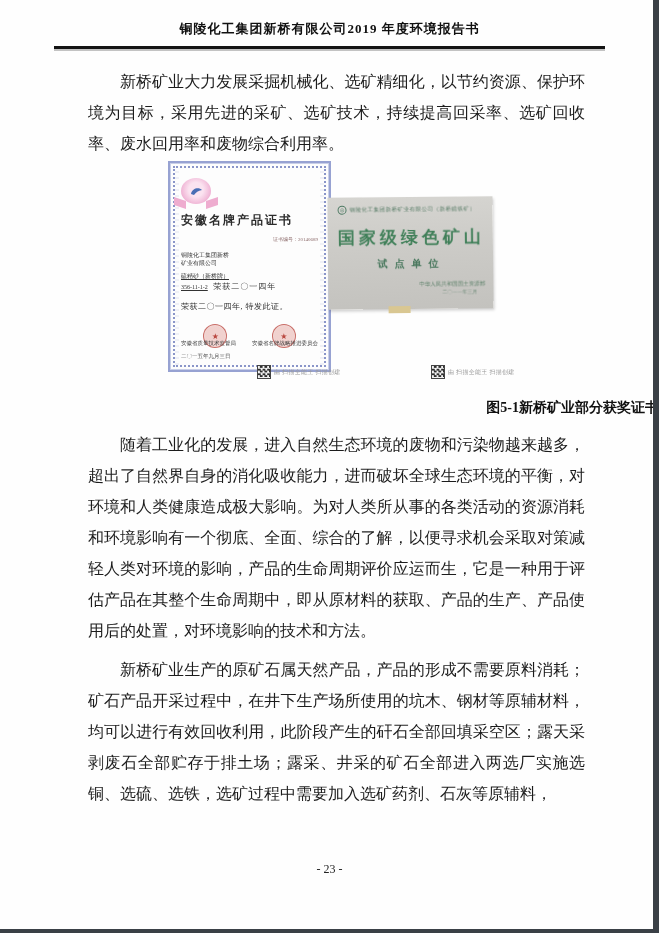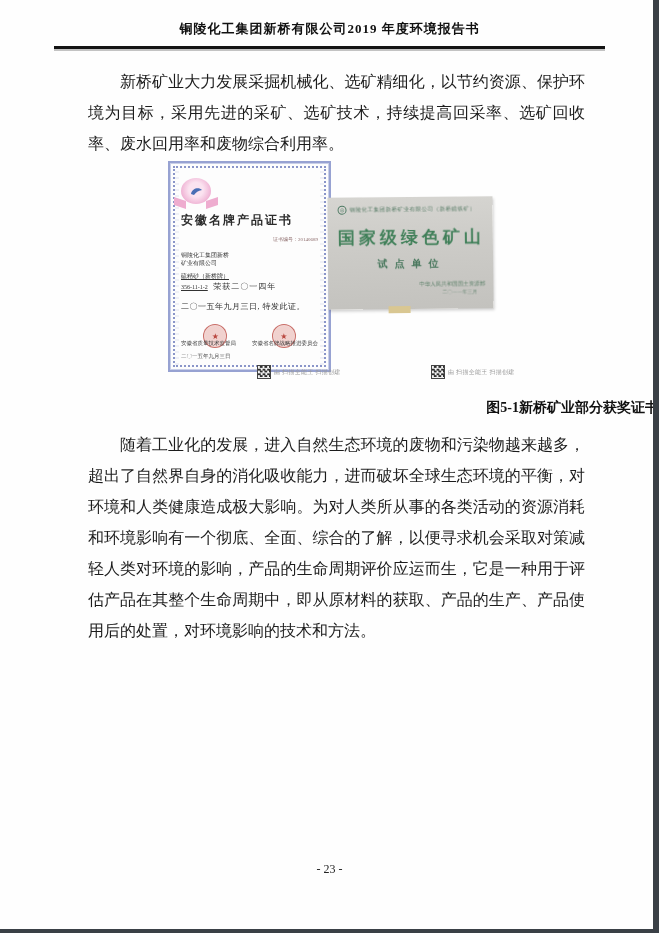--- a/index.html
+++ b/index.html
@@ -121,21 +121,21 @@
         <div class="cert-serial">证书编号：20140689</div>
         <div class="cert-recip">
           <div>铜陵化工集团新桥</div>
           <div>矿业有限公司</div>
         </div>
         <div class="cert-prodline">
           <span class="u">硫精砂（新桥牌）</span><br>
           <span class="u">356-11-1-2</span>
           <span class="award">荣获二〇一四年</span>
         </div>
-        <div class="cert-bodyline">二〇一五年九月三日, 特发此证。</div>
+        <div class="cert-bodyline">荣获二〇一四年, 特发此证。</div>
         <div class="cert-seals">
           <div class="seal">★</div>
           <div class="seal">★</div>
         </div>
         <div class="cert-issuers">
           <span>安徽省质量技术监督局</span>
           <span>安徽省名牌战略推进委员会</span>
         </div>
         <div class="cert-date">二〇一五年九月三日</div>
       </div>
@@ -161,18 +161,19 @@
       <div class="qr"></div>
       <div class="qr-label">由 扫描全能王 扫描创建</div>
     </div>
 
   </div>
 
   <div class="fig-caption">图5-1新桥矿业部分获奖证书</div>
 
 
   <div class="para p2">随着工业化的发展，进入自然生态环境的废物和污染物越来越多，超出了自然界自身的消化吸收能力，进而破坏全球生态环境的平衡，对环境和人类健康造成极大影响。为对人类所从事的各类活动的资源消耗和环境影响有一个彻底、全面、综合的了解，以便寻求机会采取对策减轻人类对环境的影响，产品的生命周期评价应运而生，它是一种用于评估产品在其整个生命周期中，即从原材料的获取、产品的生产、产品使用后的处置，对环境影响的技术和方法。</div>
+  <div class="para p3">新桥矿业生产的原矿石属天然产品，产品的形成不需要原料消耗；矿石产品开采过程中，在井下生产场所使用的坑木、钢材等原辅材料，均可以进行有效回收利用，此阶段产生的矸石全部回填采空区；露天采剥废石全部贮存于排土场；露采、井采的矿石全部进入两选厂实施选铜、选硫、选铁，选矿过程中需要加入选矿药剂、石灰等原辅料，</div>
 
   <div class="footer-pagenum">- 23 -</div>
 
   <div class="edge-right"></div>
   <div class="edge-bottom"></div>
 </div>
 
 </body></html>

